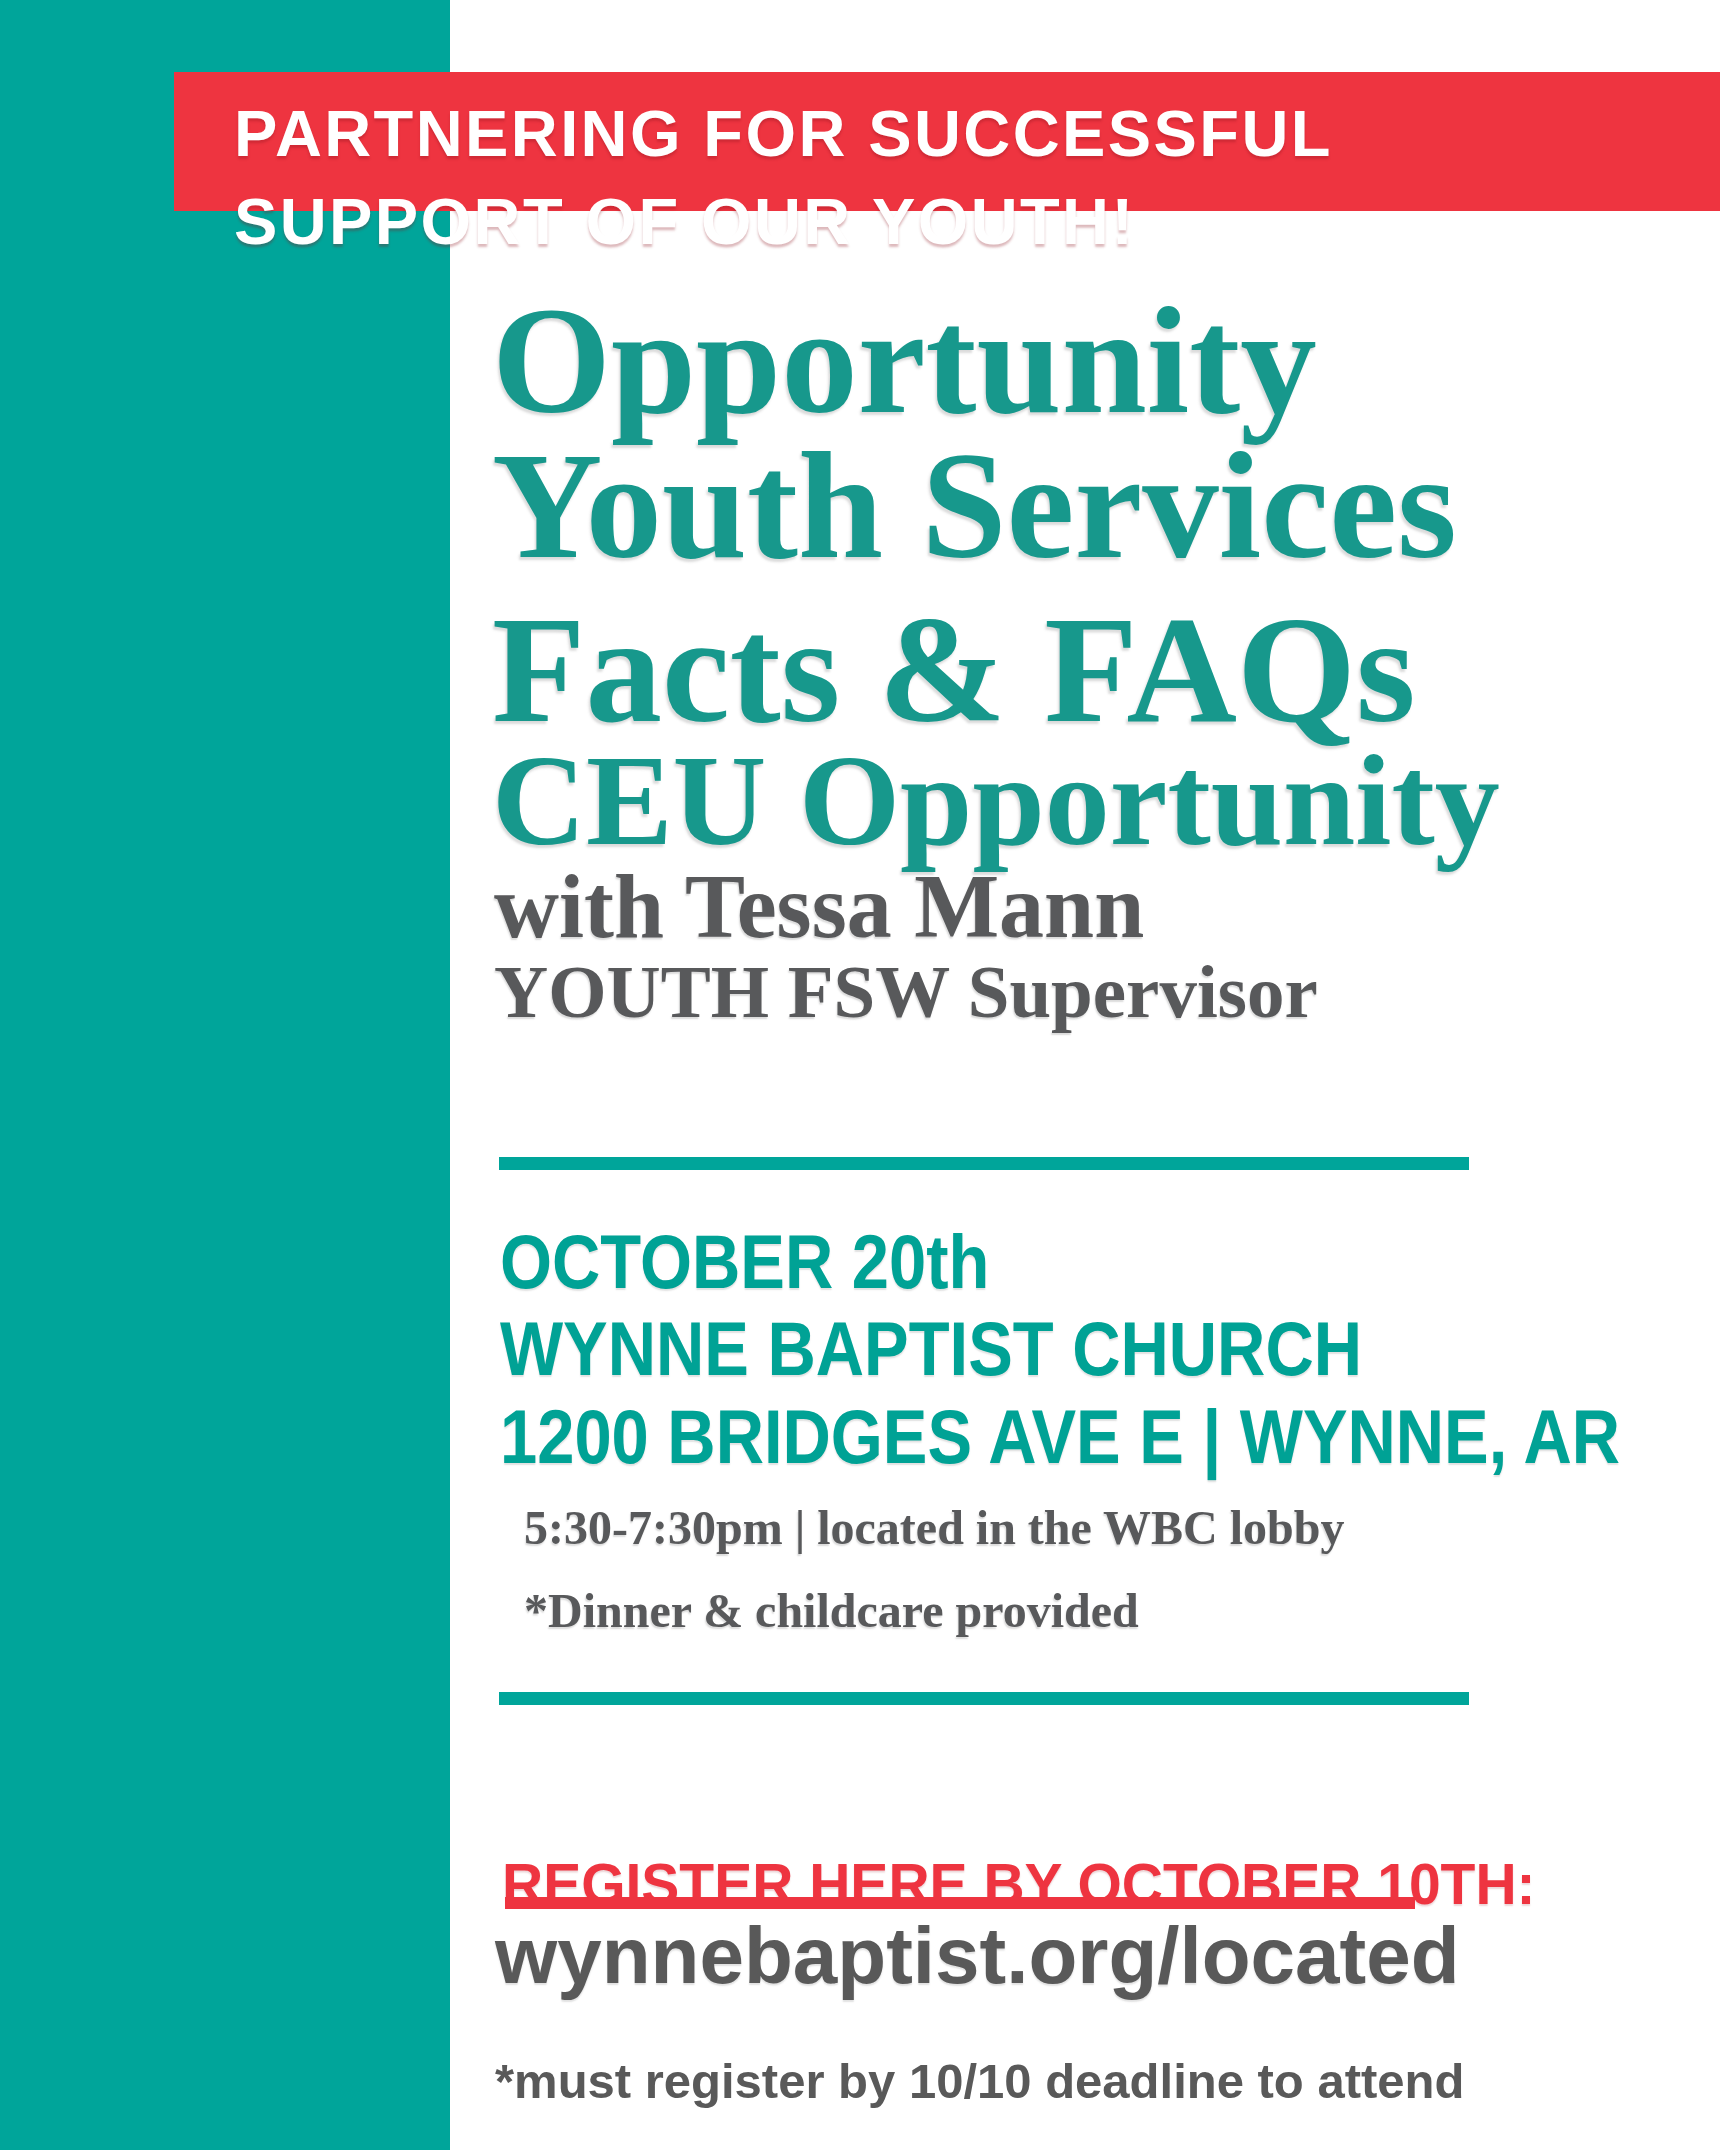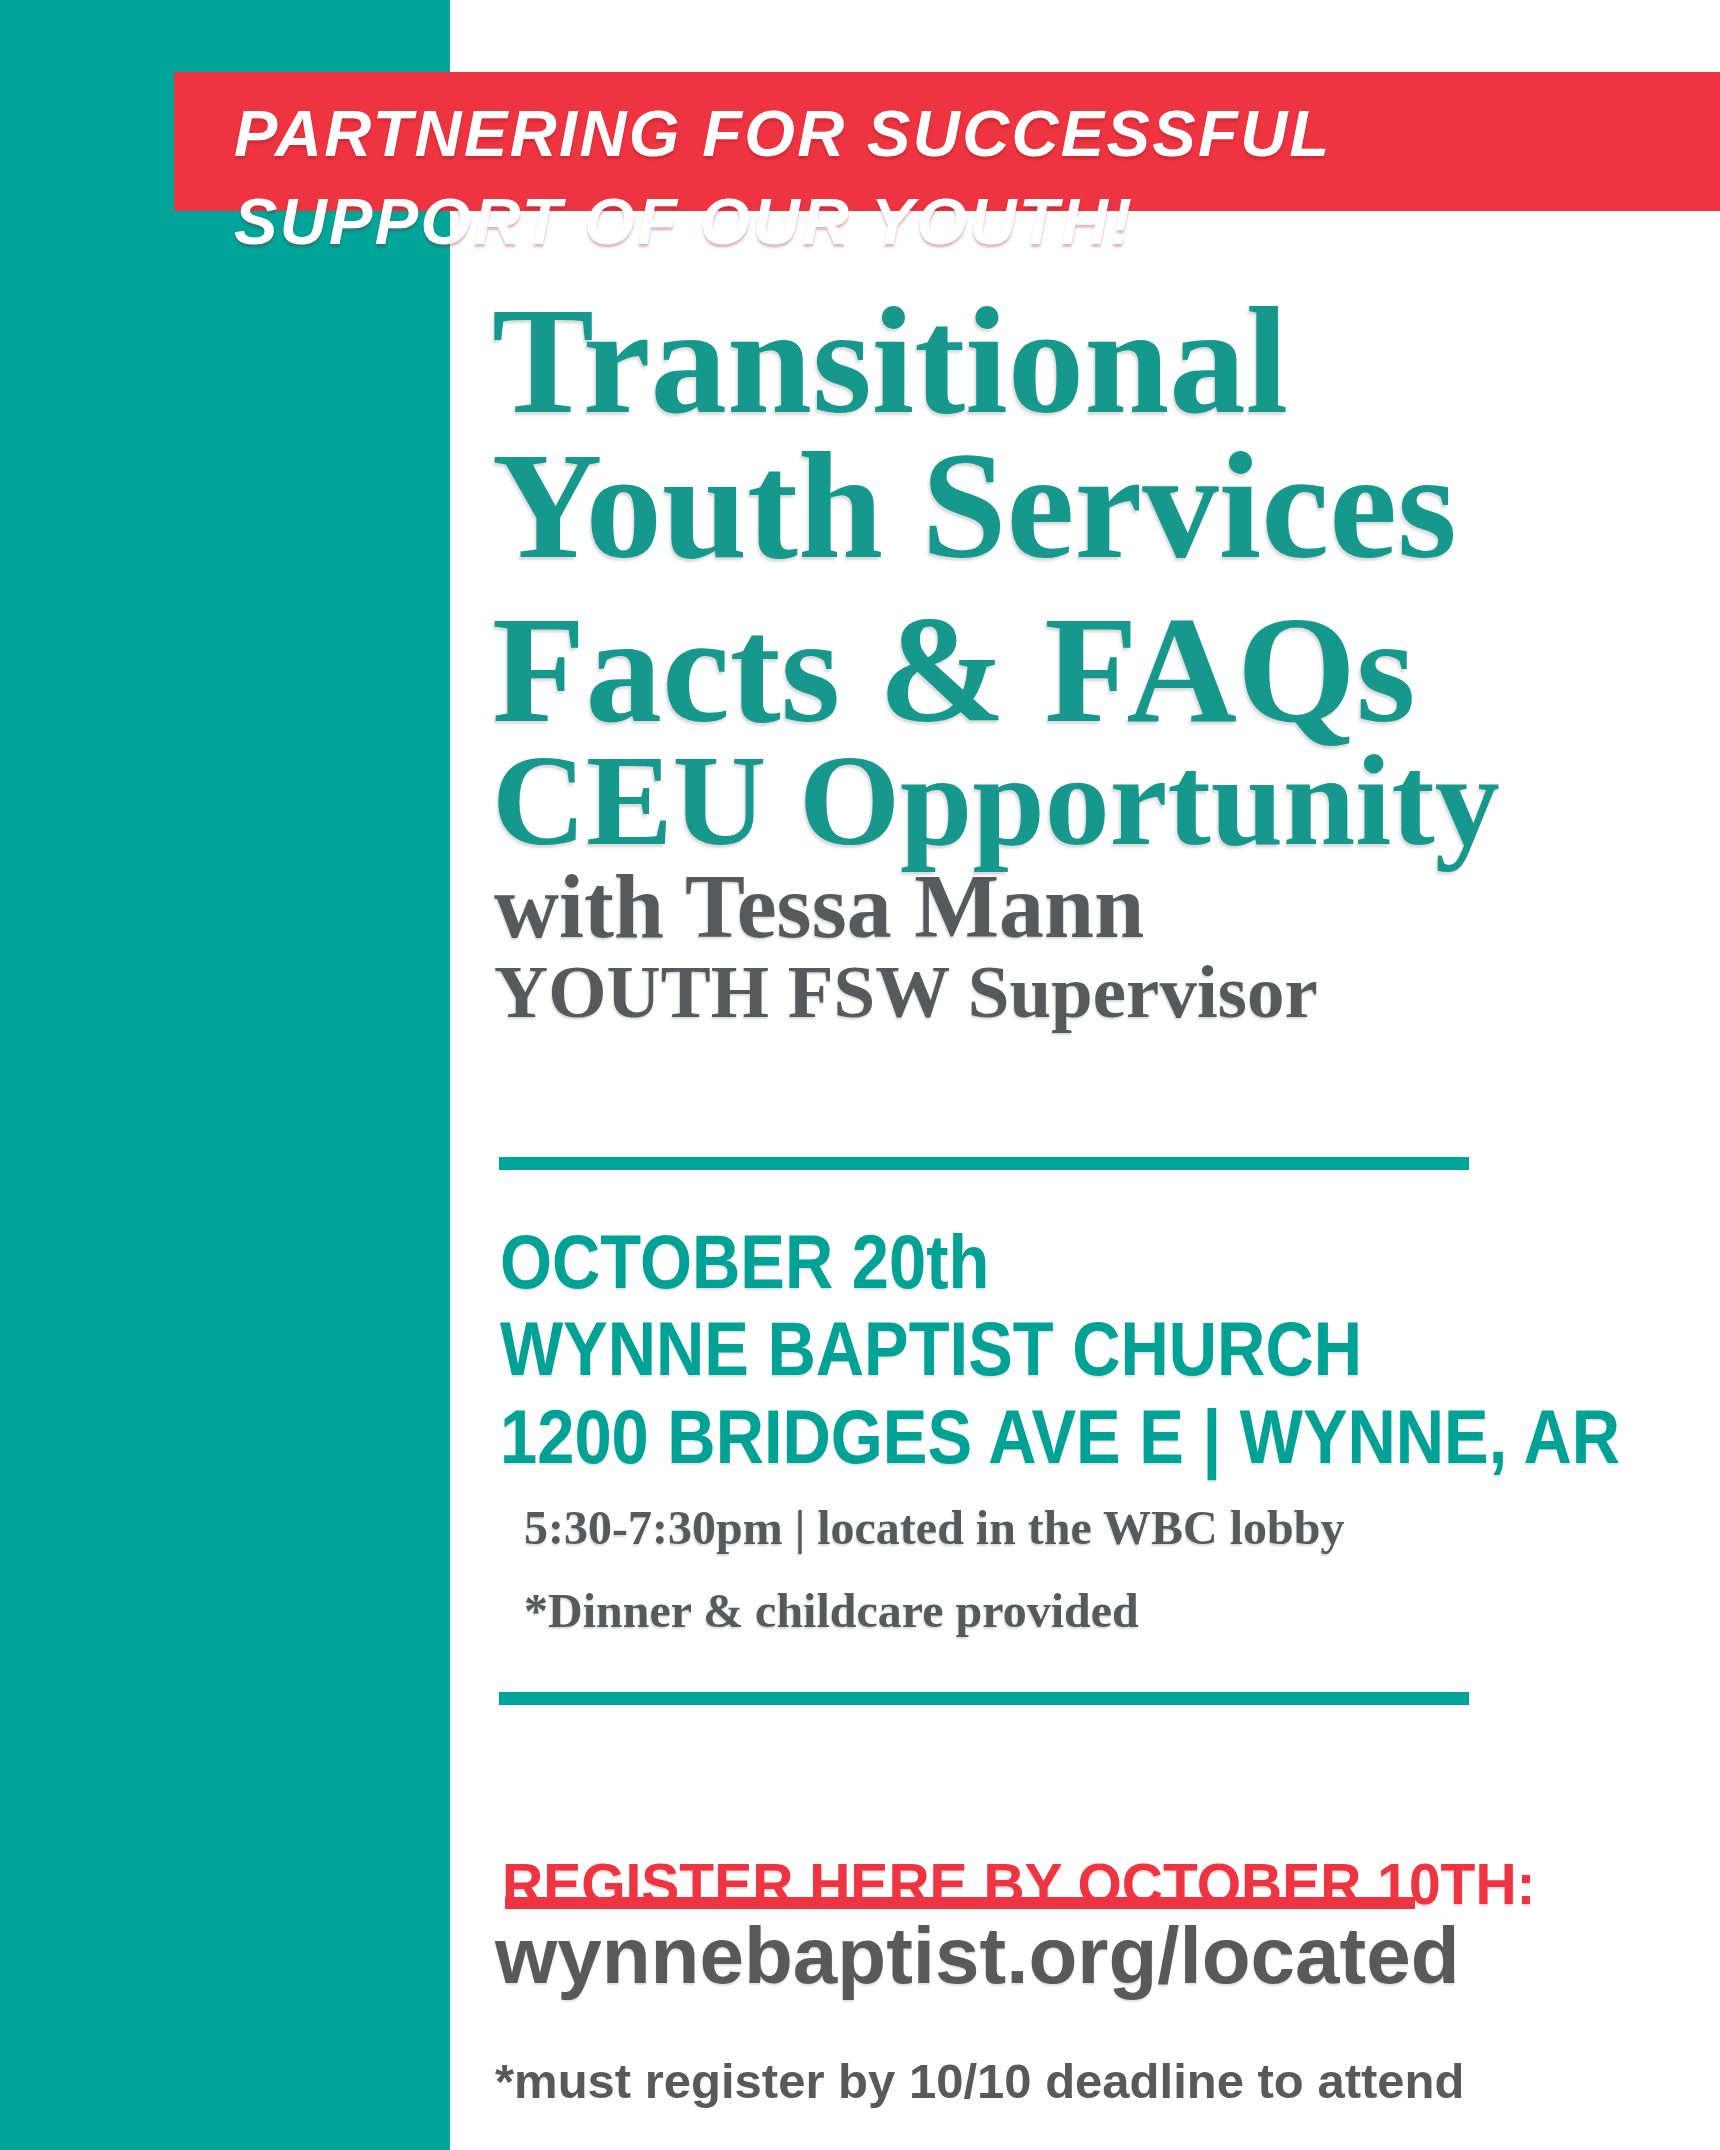--- a/index.html
+++ b/index.html
@@ -11,21 +11,21 @@
     font-family:"Liberation Sans","DejaVu Sans",sans-serif;
   }
   .abs{position:absolute;white-space:nowrap;}
 
   
   .teal-bar{left:0;top:0;width:450px;height:2151px;background:#00a59a;}
 
   
   .banner{
     left:174px;top:72px;width:1546px;height:139px;background:#ee3440;
-    box-sizing:border-box;padding:17.5px 0 0 60px;font-style:italic;
+    box-sizing:border-box;padding:17.5px 0 0 60px;
   }
   .banner-line{
     display:block;
     font-weight:700;font-size:65px;line-height:88px;
     letter-spacing:2.4px;color:#ffffff;
     text-shadow:0 3.2px 2.4px rgba(140,20,30,0.30);
   }
 
   
   .serif{font-family:"Liberation Serif","DejaVu Serif",serif;font-weight:700;}
@@ -89,21 +89,21 @@
 
 <div class="page">
 
   <div class="abs teal-bar"></div>
 
   <div class="abs banner">
     <span class="banner-line">PARTNERING FOR SUCCESSFUL</span>
     <span class="banner-line">SUPPORT OF OUR YOUTH!</span>
   </div>
 
-  <div class="abs serif title-line" style="top:284px">Transitional</div>
+  <div class="abs serif title-line" style="top:284px">Opportunity</div>
   <div class="abs serif title-line" style="top:429px">Youth Services</div>
   <div class="abs serif title-line" style="top:593px">Facts &amp; FAQs</div>
   <div class="abs serif subtitle">CEU Opportunity</div>
 
   <div class="abs serif speaker speaker-intro">with Tessa Mann</div>
   <div class="abs serif speaker speaker-role">YOUTH FSW Supervisor</div>
 
   <div class="abs divider divider-1"></div>
 
   <div class="abs event-teal event-date">OCTOBER 20th</div>

